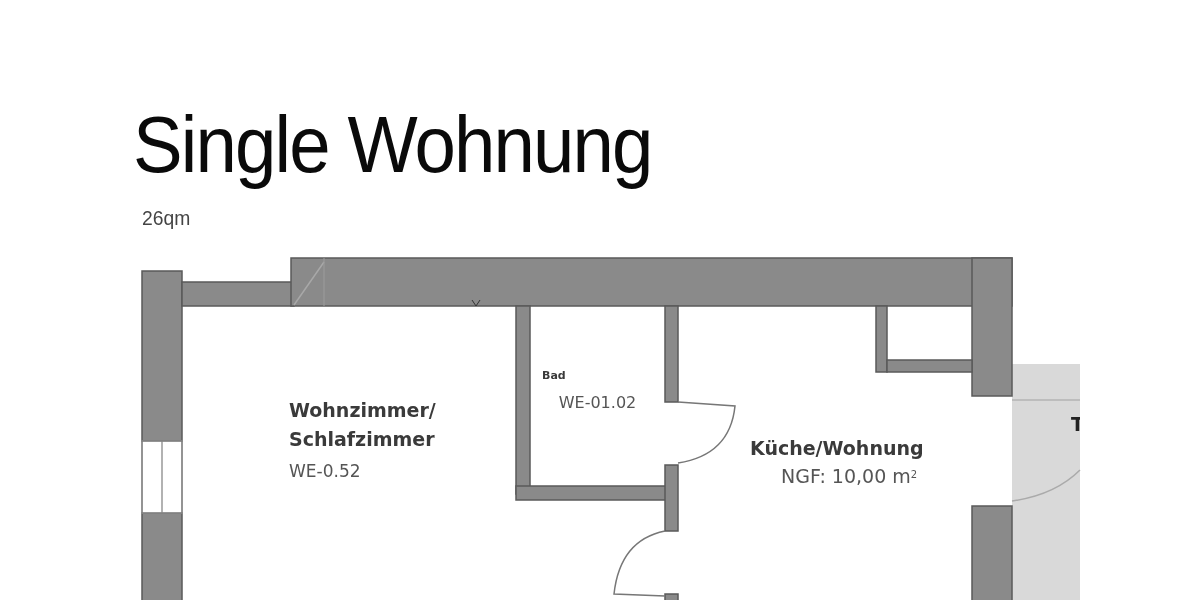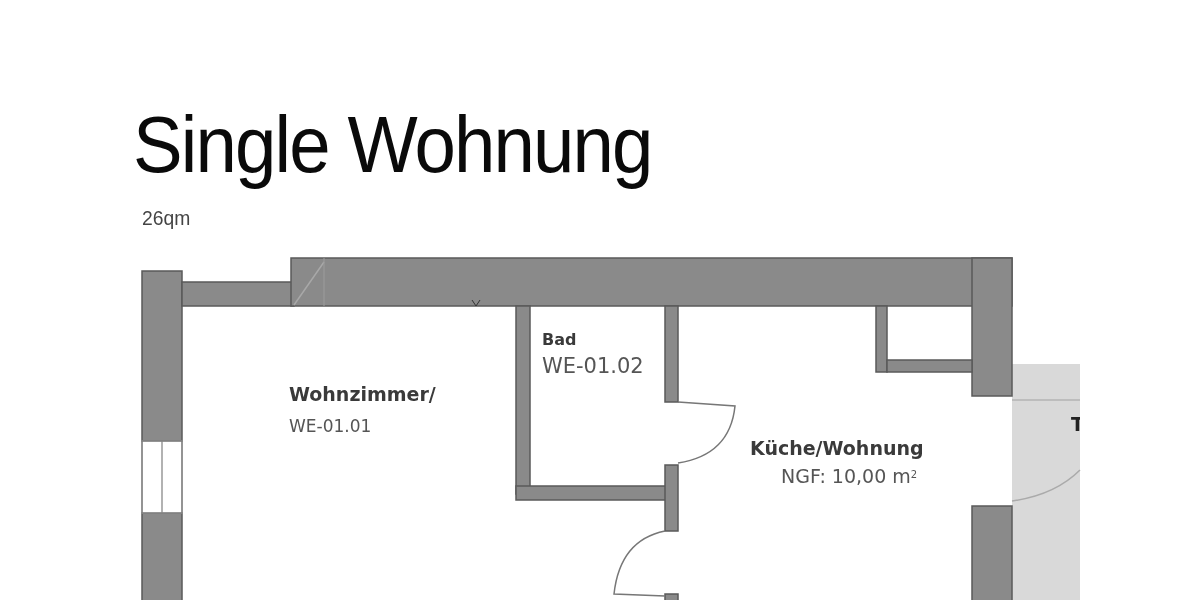--- a/index.html
+++ b/index.html
@@ -3,22 +3,22 @@
   <meta charset="utf-8">
   <style>
     html, body { margin: 0; padding: 0; background: #ffffff; }
     body { width: 1200px; height: 600px; position: relative; overflow: hidden; font-family: "Liberation Sans", sans-serif; }
     .title { position: absolute; left: 133px; top: 105px; font-family: "Liberation Sans", sans-serif; font-size: 80px; letter-spacing: -2px; color: #0a0a0a; line-height: 1; font-weight: 400; transform: scaleX(0.93); transform-origin: left top; }
     .subtitle { position: absolute; left: 142px; top: 206px; font-size: 21px; color: #444; font-family: "Liberation Sans", sans-serif; transform: scaleX(0.92); transform-origin: left top; }
     svg.plan { position: absolute; left: 0; top: 0; }
     .room-label { position: absolute; font-family: "DejaVu Sans", sans-serif; color: #444; white-space: nowrap; }
     .room-name { font-weight: bold; font-size: 19px; color: #3a3a3a; line-height: 29px; }
     .room-meta { font-size: 17px; color: #555; line-height: 27px; }
-    .small .room-name { font-size: 16px; line-height: 26px; }
-    .small .room-meta { font-size: 21px; line-height: 27px; }
+    .small .room-name { font-size: 11px; line-height: 26px; margin-top: 36px; }
+    .small .room-meta { font-size: 16px; line-height: 27px; text-align: center; }
     sup { font-size: 10px; vertical-align: top; position: relative; top: -2px; }
   </style>
 </head>
 <body>
 
 <div class="title">Single Wohnung</div>
 <div class="subtitle">26qm</div>
 
 <svg class="plan" width="1200" height="600" viewBox="0 0 1200 600">
 
@@ -63,23 +63,24 @@
   <line x1="294" y1="305" x2="324" y2="262" stroke="#a8a8a8" stroke-width="1.5"></line>
   <line x1="324" y1="258" x2="324" y2="306" stroke="#9c9c9c" stroke-width="1"></line>
 
   <path d="M472 300 L476 306 L480 300" fill="none" stroke="#333" stroke-width="1"></path>
 
   <path d="M678 402 L735 406 Q730 455 678 463" fill="none" stroke="#777" stroke-width="1.5"></path>
 
   <path d="M665 531 Q620 540 614 594 L665 596" fill="none" stroke="#777" stroke-width="1.5"></path>
 </svg>
 
-<div class="room-label" style="left:289px; top:380px;">
+<div class="room-label" style="left:289px; top:396px;">
   <div class="room-name">Wohnzimmer/</div>
-  <div class="room-meta" style="margin-top:4px;">WE-01.01</div>
+  <div class="room-name">Schlafzimmer</div>
+  <div class="room-meta" style="margin-top:4px;">WE-0.52</div>
 </div>
 
 <div class="room-label small" style="left:542px; top:327px; width:111px; overflow:hidden;">
   <div class="room-name">Bad</div>
   <div class="room-meta">WE-01.02</div>
 </div>
 
 <div class="room-label" style="left:750px; top:434px;">
   <div class="room-name">Küche/Wohnung</div>
   <div class="room-meta" style="font-size:19px;margin-left:31px;"><span>NGF: 10,00 m</span><sup>2</sup></div>

